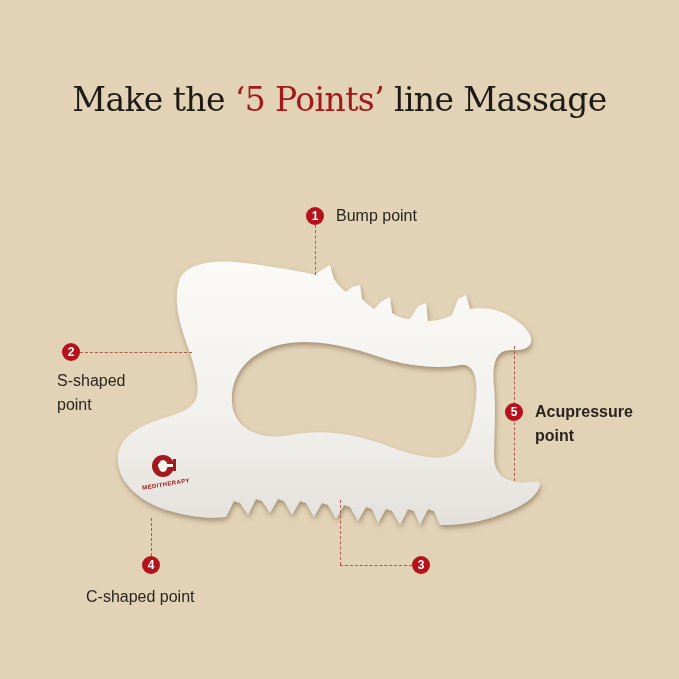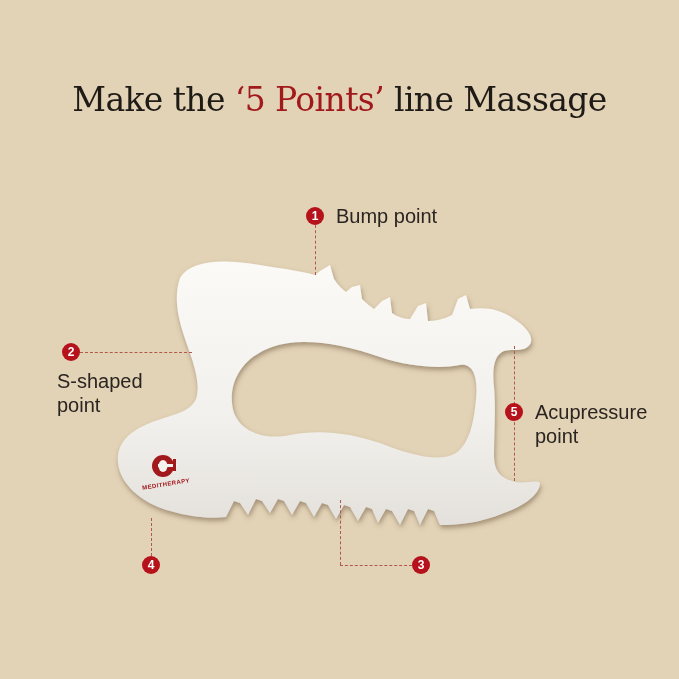--- a/index.html
+++ b/index.html
@@ -20,21 +20,21 @@
     }
     .headline .accent { color: #a2191c; }
     .product { position: absolute; left: 0; top: 0; width: 679px; height: 679px; }
     .badge {
       position: absolute; width: 18px; height: 18px; border-radius: 50%;
       background: #b5121b; color: #fff; font-weight: bold;
       font-size: 12px; line-height: 18px; text-align: center;
       font-family: "Liberation Sans", sans-serif;
     }
     .label {
-      position: absolute; color: #2a2520; font-size: 20px; line-height: 24px;
+      position: absolute; color: #2a2520; font-size: 16px; line-height: 24px;
       font-family: "Liberation Sans", sans-serif;
     }
     .lead { position: absolute; border-color: #b0594a; border-style: dashed; border-width: 0; }
     .logo-text {
       position: absolute; left: 142px; top: 478px;
       font-size: 6px; color: #a2191c; letter-spacing: 0.4px;
       transform: rotate(-9deg); font-weight: bold;
       font-family: "Liberation Sans", sans-serif;
     }
   </style>
@@ -127,20 +127,21 @@
 
   <div class="badge" style="left:62px; top:340px;">2</div>
   <div class="label" style="left:57px; top:366px;">
     <span>S-shaped</span><br>
     <span>point</span>
   </div>
 
   <div class="badge" style="left:412px; top:553px;">3</div>
 
   <div class="badge" style="left:142px; top:553px;">4</div>
+  <div class="label" style="left:86px; top:582px;">C-shaped point</div>
 
   <div class="badge" style="left:505px; top:400px;">5</div>
-  <div class="label" style="left:535px; top:397px;">
+  <div class="label" style="left:535px; top:397px;font-weight:bold;">
     <span>Acupressure</span><br>
     <span>point</span>
   </div>
 
 </div>
 
 </body></html>

